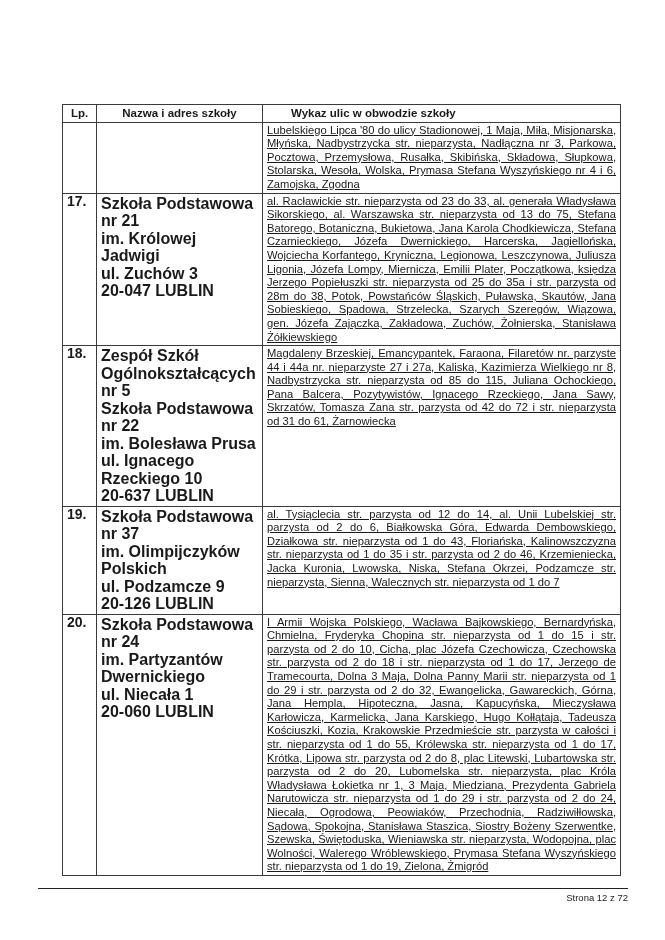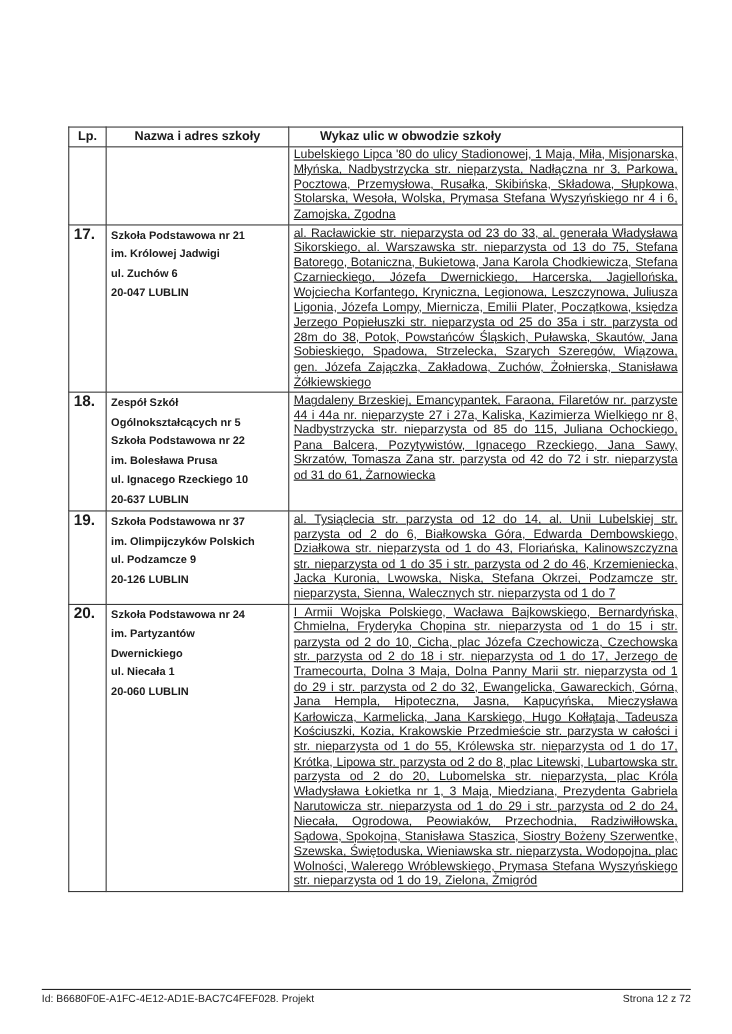--- a/index.html
+++ b/index.html
@@ -1,26 +1,26 @@
 <!DOCTYPE html>
 <html><head>
 <meta charset="utf-8">
 <style>
   html, body { margin:0; padding:0; background:#ffffff; }
   body { width:665px; height:940px; position:relative; overflow:hidden;
          font-family:"Liberation Sans", sans-serif; color:#1a1a1a; }
-  .page { position:absolute; left:0; top:12px; width:665px; height:725px; }
+  .page { position:absolute; left:0; top:1px; width:665px; height:725px; }
   table.schools { position:absolute; left:62px; top:103px; width:558px;
          border-collapse:collapse; table-layout:fixed; font-size:11.2px; line-height:13.6px; }
   table.schools td, table.schools th { border:1px solid #3a3a3a; vertical-align:top; padding:1px 4px 1px 4px; }
   table.schools th { font-weight:bold; text-align:center; padding:2px 4px 1px 4px; font-size:11.5px; }
   table.schools th.streets-h { text-align:left;padding-left:28px; }
   col.c-lp { width:34px; } col.c-name { width:166px; } col.c-streets { width:358px; }
   td.lp { font-weight:bold; font-size:14px; padding-top:3px; }
-  td.name { font-weight:bold; font-size:10px; line-height:17.5px; padding-top:2px; padding-left:6px; }
+  td.name { font-weight:bold; font-size:16px; line-height:17.5px; padding-top:2px; padding-left:6px; }
   td.streets { text-align:justify; padding-left:5px; padding-right:4px;text-decoration:underline; }
   .name-line { display:block; }
   .footer-line { position:absolute; left:38px; top:887px; width:590px; height:0; border-top:1px solid #222; }
   .footer-id { position:absolute; left:38px; top:891px; font-size:9.5px; color:#222; }
   .footer-page { position:absolute; right:37px; top:891px; font-size:9.5px; color:#222; }
 </style>
 </head>
 <body>
 
 <div class="page">
@@ -41,21 +41,21 @@
       <tr>
         <td class="lp"></td>
         <td class="name"></td>
         <td class="streets">Lubelskiego Lipca '80 do ulicy Stadionowej, 1 Maja, Miła, Misjonarska, Młyńska, Nadbystrzycka str. nieparzysta, Nadłączna nr 3, Parkowa, Pocztowa, Przemysłowa, Rusałka, Skibińska, Składowa, Słupkowa, Stolarska, Wesoła, Wolska, Prymasa Stefana Wyszyńskiego nr 4 i 6, Zamojska, Zgodna</td>
       </tr>
       <tr>
         <td class="lp">17.</td>
         <td class="name">
           <span class="name-line">Szkoła Podstawowa nr 21</span>
           <span class="name-line">im. Królowej Jadwigi</span>
-          <span class="name-line">ul. Zuchów 6</span>
+          <span class="name-line">ul. Zuchów 3</span>
           <span class="name-line">20-047 LUBLIN</span>
         </td>
         <td class="streets">al. Racławickie str. nieparzysta od 23 do 33, al. generała Władysława Sikorskiego, al. Warszawska str. nieparzysta od 13 do 75, Stefana Batorego, Botaniczna, Bukietowa, Jana Karola Chodkiewicza, Stefana Czarnieckiego, Józefa Dwernickiego, Harcerska, Jagiellońska, Wojciecha Korfantego, Kryniczna, Legionowa, Leszczynowa, Juliusza Ligonia, Józefa Lompy, Miernicza, Emilii Plater, Początkowa, księdza Jerzego Popiełuszki str. nieparzysta od 25 do 35a i str. parzysta od 28m do 38, Potok, Powstańców Śląskich, Puławska, Skautów, Jana Sobieskiego, Spadowa, Strzelecka, Szarych Szeregów, Wiązowa, gen. Józefa Zajączka, Zakładowa, Zuchów, Żołnierska, Stanisława Żółkiewskiego</td>
       </tr>
       <tr>
         <td class="lp">18.</td>
         <td class="name">
           <span class="name-line">Zespół Szkół</span>
           <span class="name-line">Ogólnokształcących nr 5</span>
           <span class="name-line">Szkoła Podstawowa nr 22</span>
@@ -83,15 +83,14 @@
           <span class="name-line">Dwernickiego</span>
           <span class="name-line">ul. Niecała 1</span>
           <span class="name-line">20-060 LUBLIN</span>
         </td>
         <td class="streets">I Armii Wojska Polskiego, Wacława Bajkowskiego, Bernardyńska, Chmielna, Fryderyka Chopina str. nieparzysta od 1 do 15 i str. parzysta od 2 do 10, Cicha, plac Józefa Czechowicza, Czechowska str. parzysta od 2 do 18 i str. nieparzysta od 1 do 17, Jerzego de Tramecourta, Dolna 3 Maja, Dolna Panny Marii str. nieparzysta od 1 do 29 i str. parzysta od 2 do 32, Ewangelicka, Gawareckich, Górna, Jana Hempla, Hipoteczna, Jasna, Kapucyńska, Mieczysława Karłowicza, Karmelicka, Jana Karskiego, Hugo Kołłątaja, Tadeusza Kościuszki, Kozia, Krakowskie Przedmieście str. parzysta w całości i str. nieparzysta od 1 do 55, Królewska str. nieparzysta od 1 do 17, Krótka, Lipowa str. parzysta od 2 do 8, plac Litewski, Lubartowska str. parzysta od 2 do 20, Lubomelska str. nieparzysta, plac Króla Władysława Łokietka nr 1, 3 Maja, Miedziana, Prezydenta Gabriela Narutowicza str. nieparzysta od 1 do 29 i str. parzysta od 2 do 24, Niecała, Ogrodowa, Peowiaków, Przechodnia, Radziwiłłowska, Sądowa, Spokojna, Stanisława Staszica, Siostry Bożeny Szerwentke, Szewska, Świętoduska, Wieniawska str. nieparzysta, Wodopojna, plac Wolności, Walerego Wróblewskiego, Prymasa Stefana Wyszyńskiego str. nieparzysta od 1 do 19, Zielona, Żmigród</td>
       </tr>
     </tbody>
   </table>
 
   <div class="footer-line"></div>
-  <div class="footer-id">Id: B6680F0E-A1FC-4E12-AD1E-BAC7C4FEF028. Projekt</div>
   <div class="footer-page">Strona 12 z 72</div>
 </div>
 
 </body></html>

